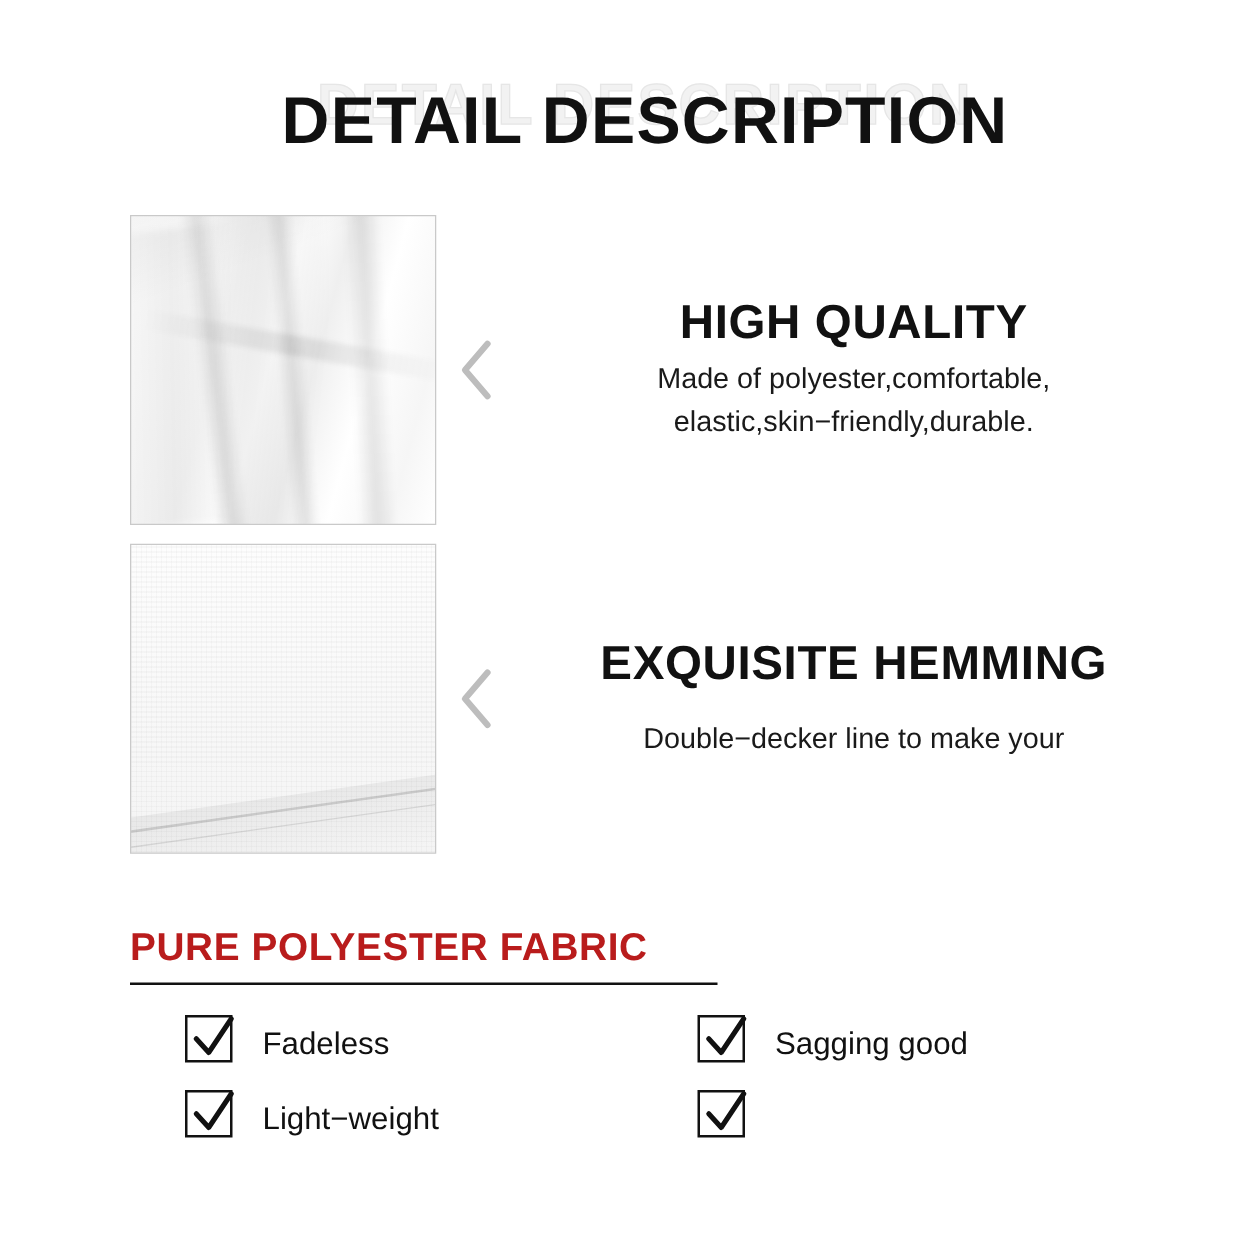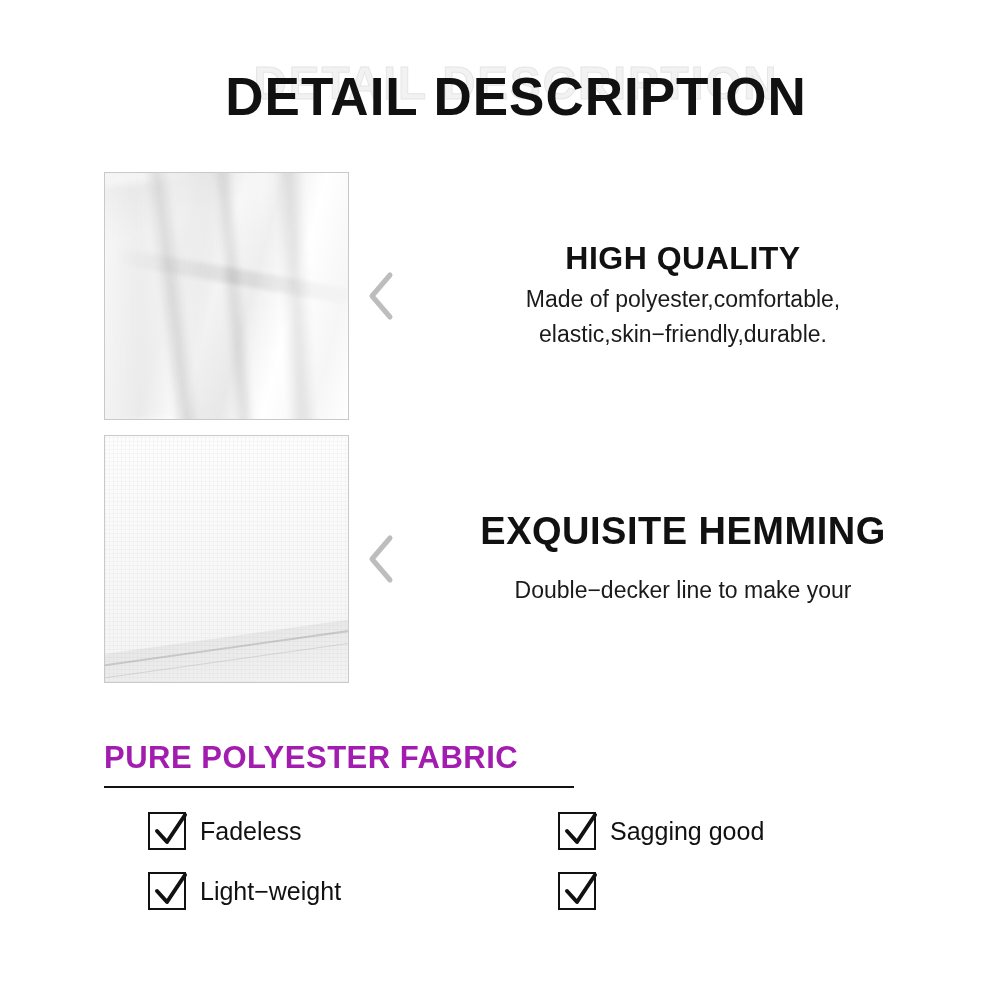--- a/index.html
+++ b/index.html
@@ -150,21 +150,21 @@
     color: #bdbdbd;
   }
   .arrow svg { display: block; }
 
   .feature-text {
     flex: 0 0 auto;
     text-align: center;
     width: 540px;
   }
   .feature-head {
-    font-size: 32px;
+    font-size: 38px;
     font-weight: 700;
     letter-spacing: 0.5px;
     color: #111111;
     line-height: 1.1;
   }
   .feature-body {
     margin-top: 6px;
     font-size: 23px;
     line-height: 1.5;
     color: #1a1a1a;
@@ -176,39 +176,39 @@
   
   .fabric-section {
     position: absolute;
     left: 104px;
     top: 740px;
     width: 800px;
   }
   .fabric-title {
     font-size: 31px;
     font-weight: 700;
-    color: #a21caf;
+    color: #b91c1c;
     letter-spacing: 0.5px;
     padding-bottom: 10px;
   }
   .fabric-rule {
     width: 470px;
     height: 2px;
     background: #111111;
     margin-bottom: 24px;
   }
   .check-grid {
     display: grid;
     grid-template-columns: 410px 410px;
     row-gap: 22px;
   }
   .check-item {
     display: flex;
-    align-items: center;
-    gap: 14px;
+    align-items: flex-end;
+    gap: 24px;
     padding-left: 44px;
   }
   .checkbox {
     width: 38px;
     height: 38px;
     border: 2px solid #111111;
     position: relative;
     flex: 0 0 auto;
   }
   .checkbox svg {

